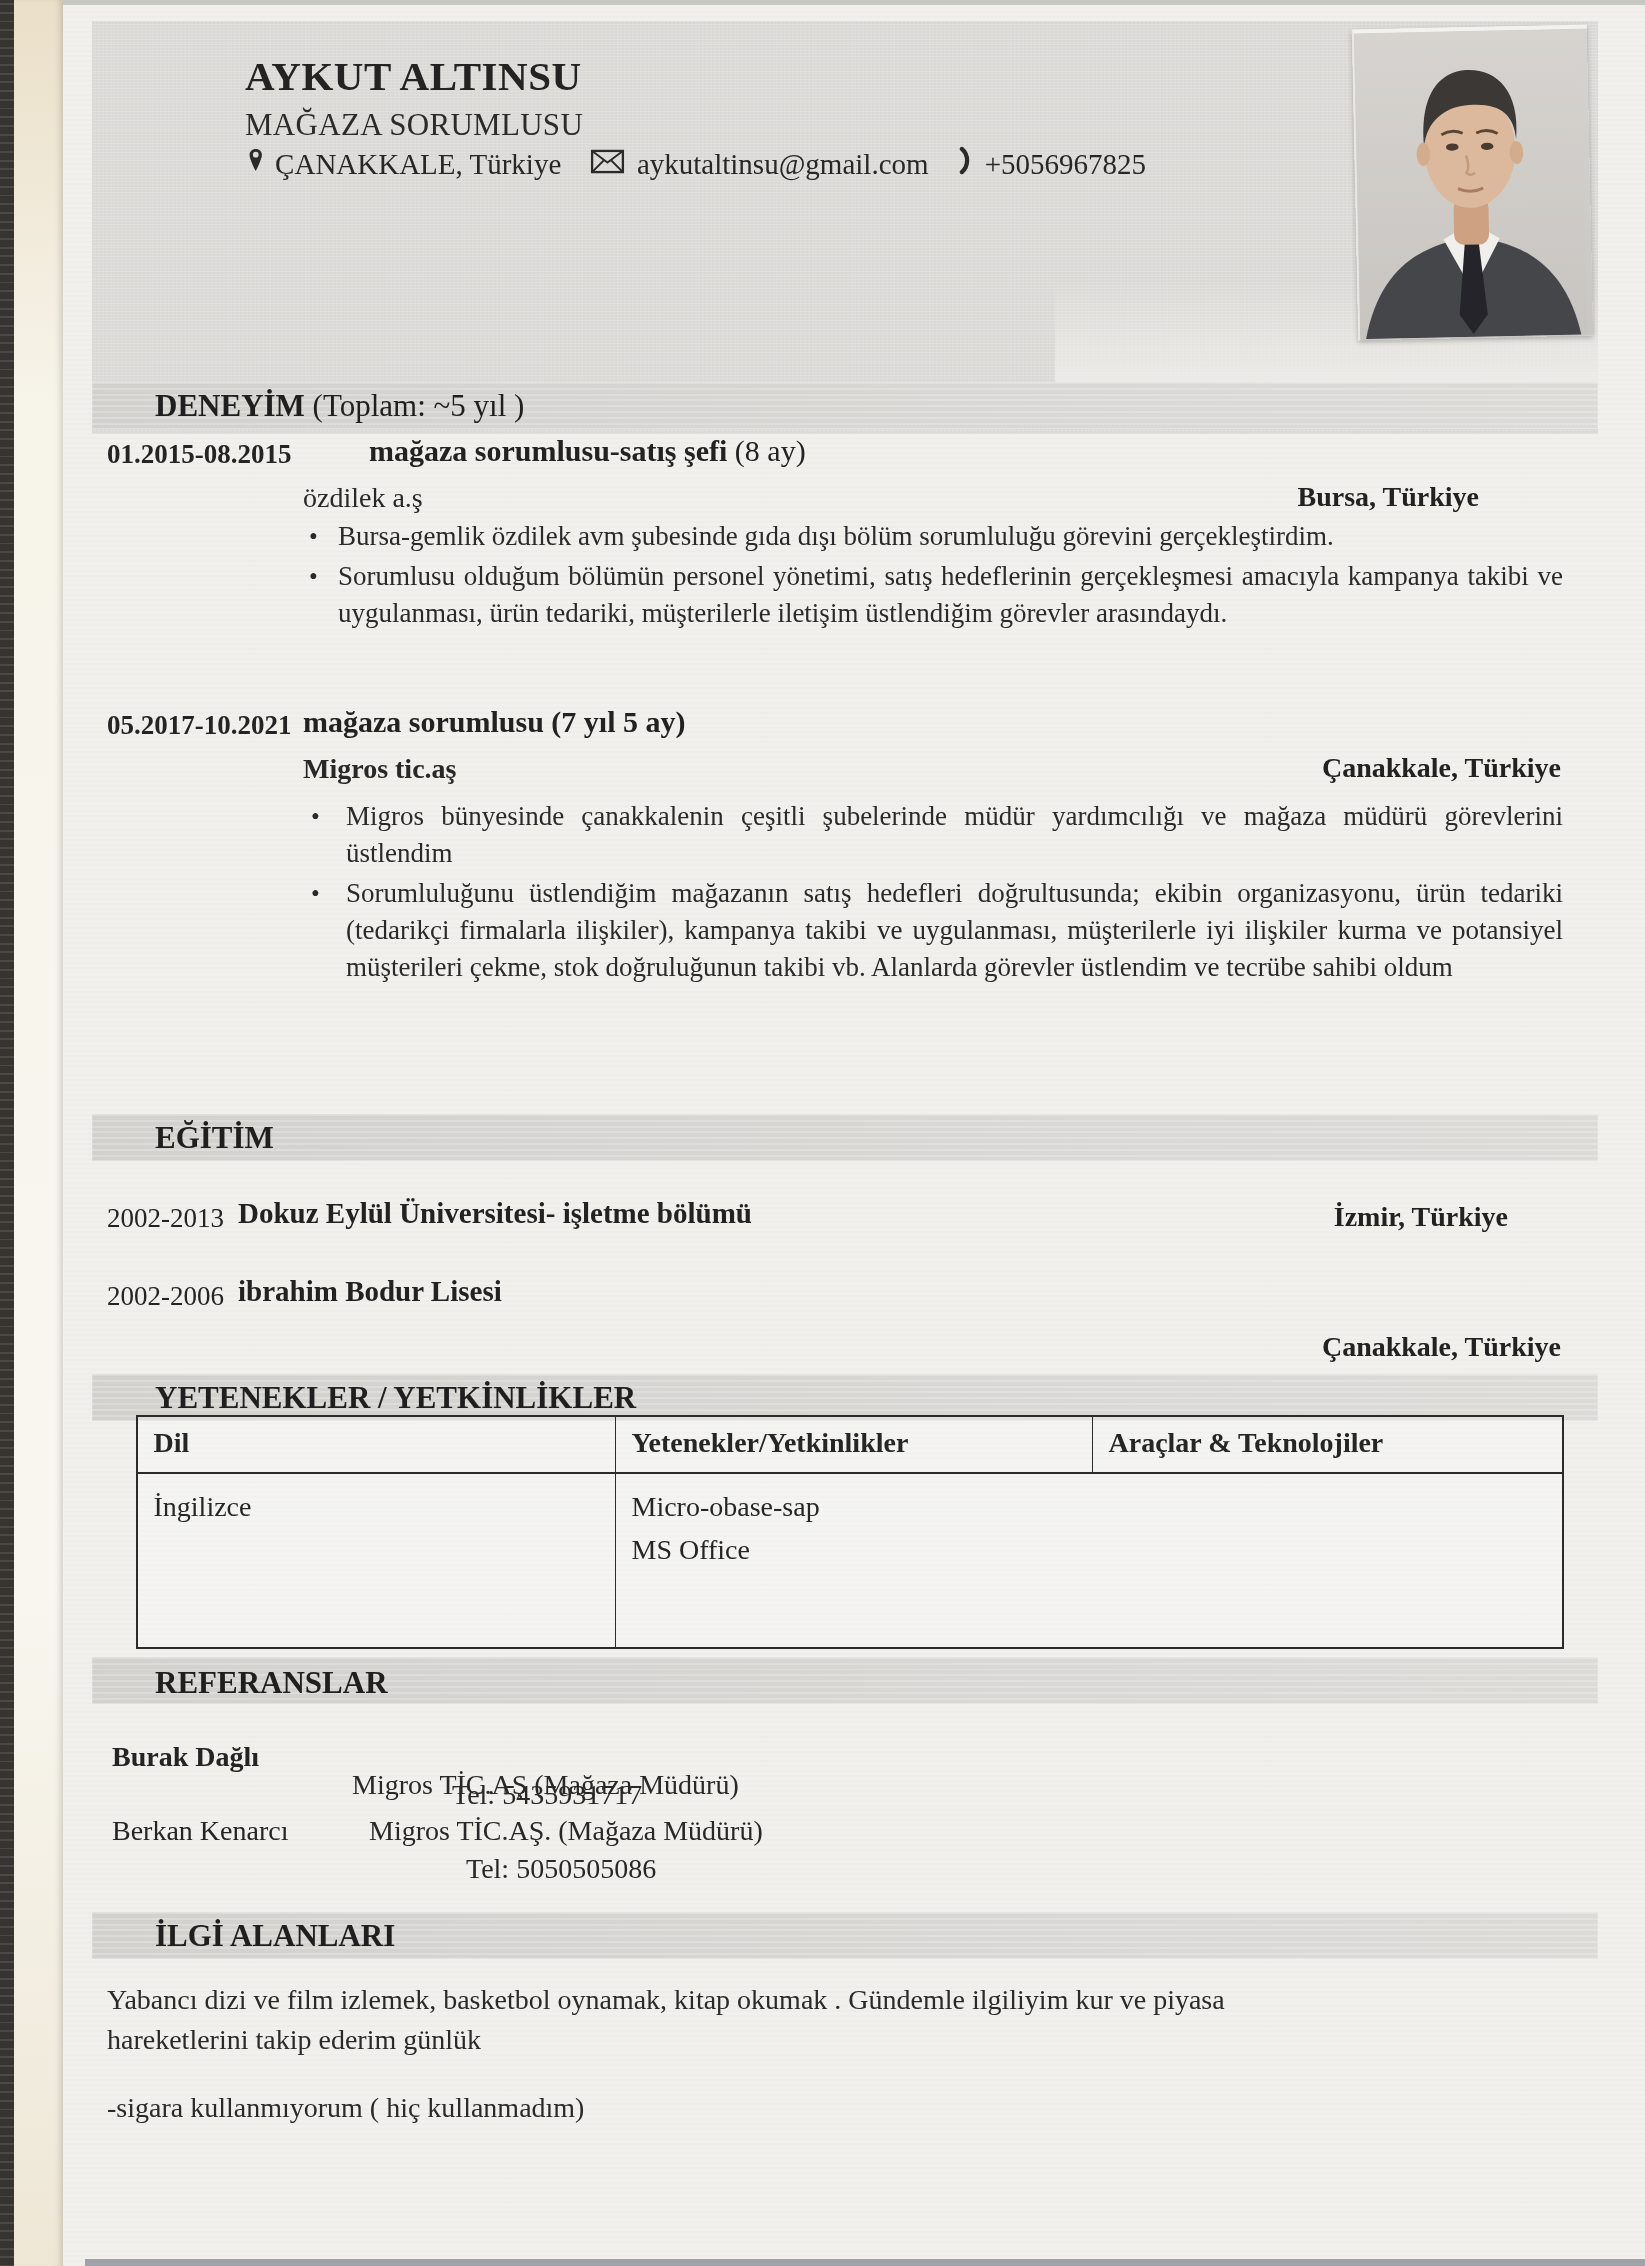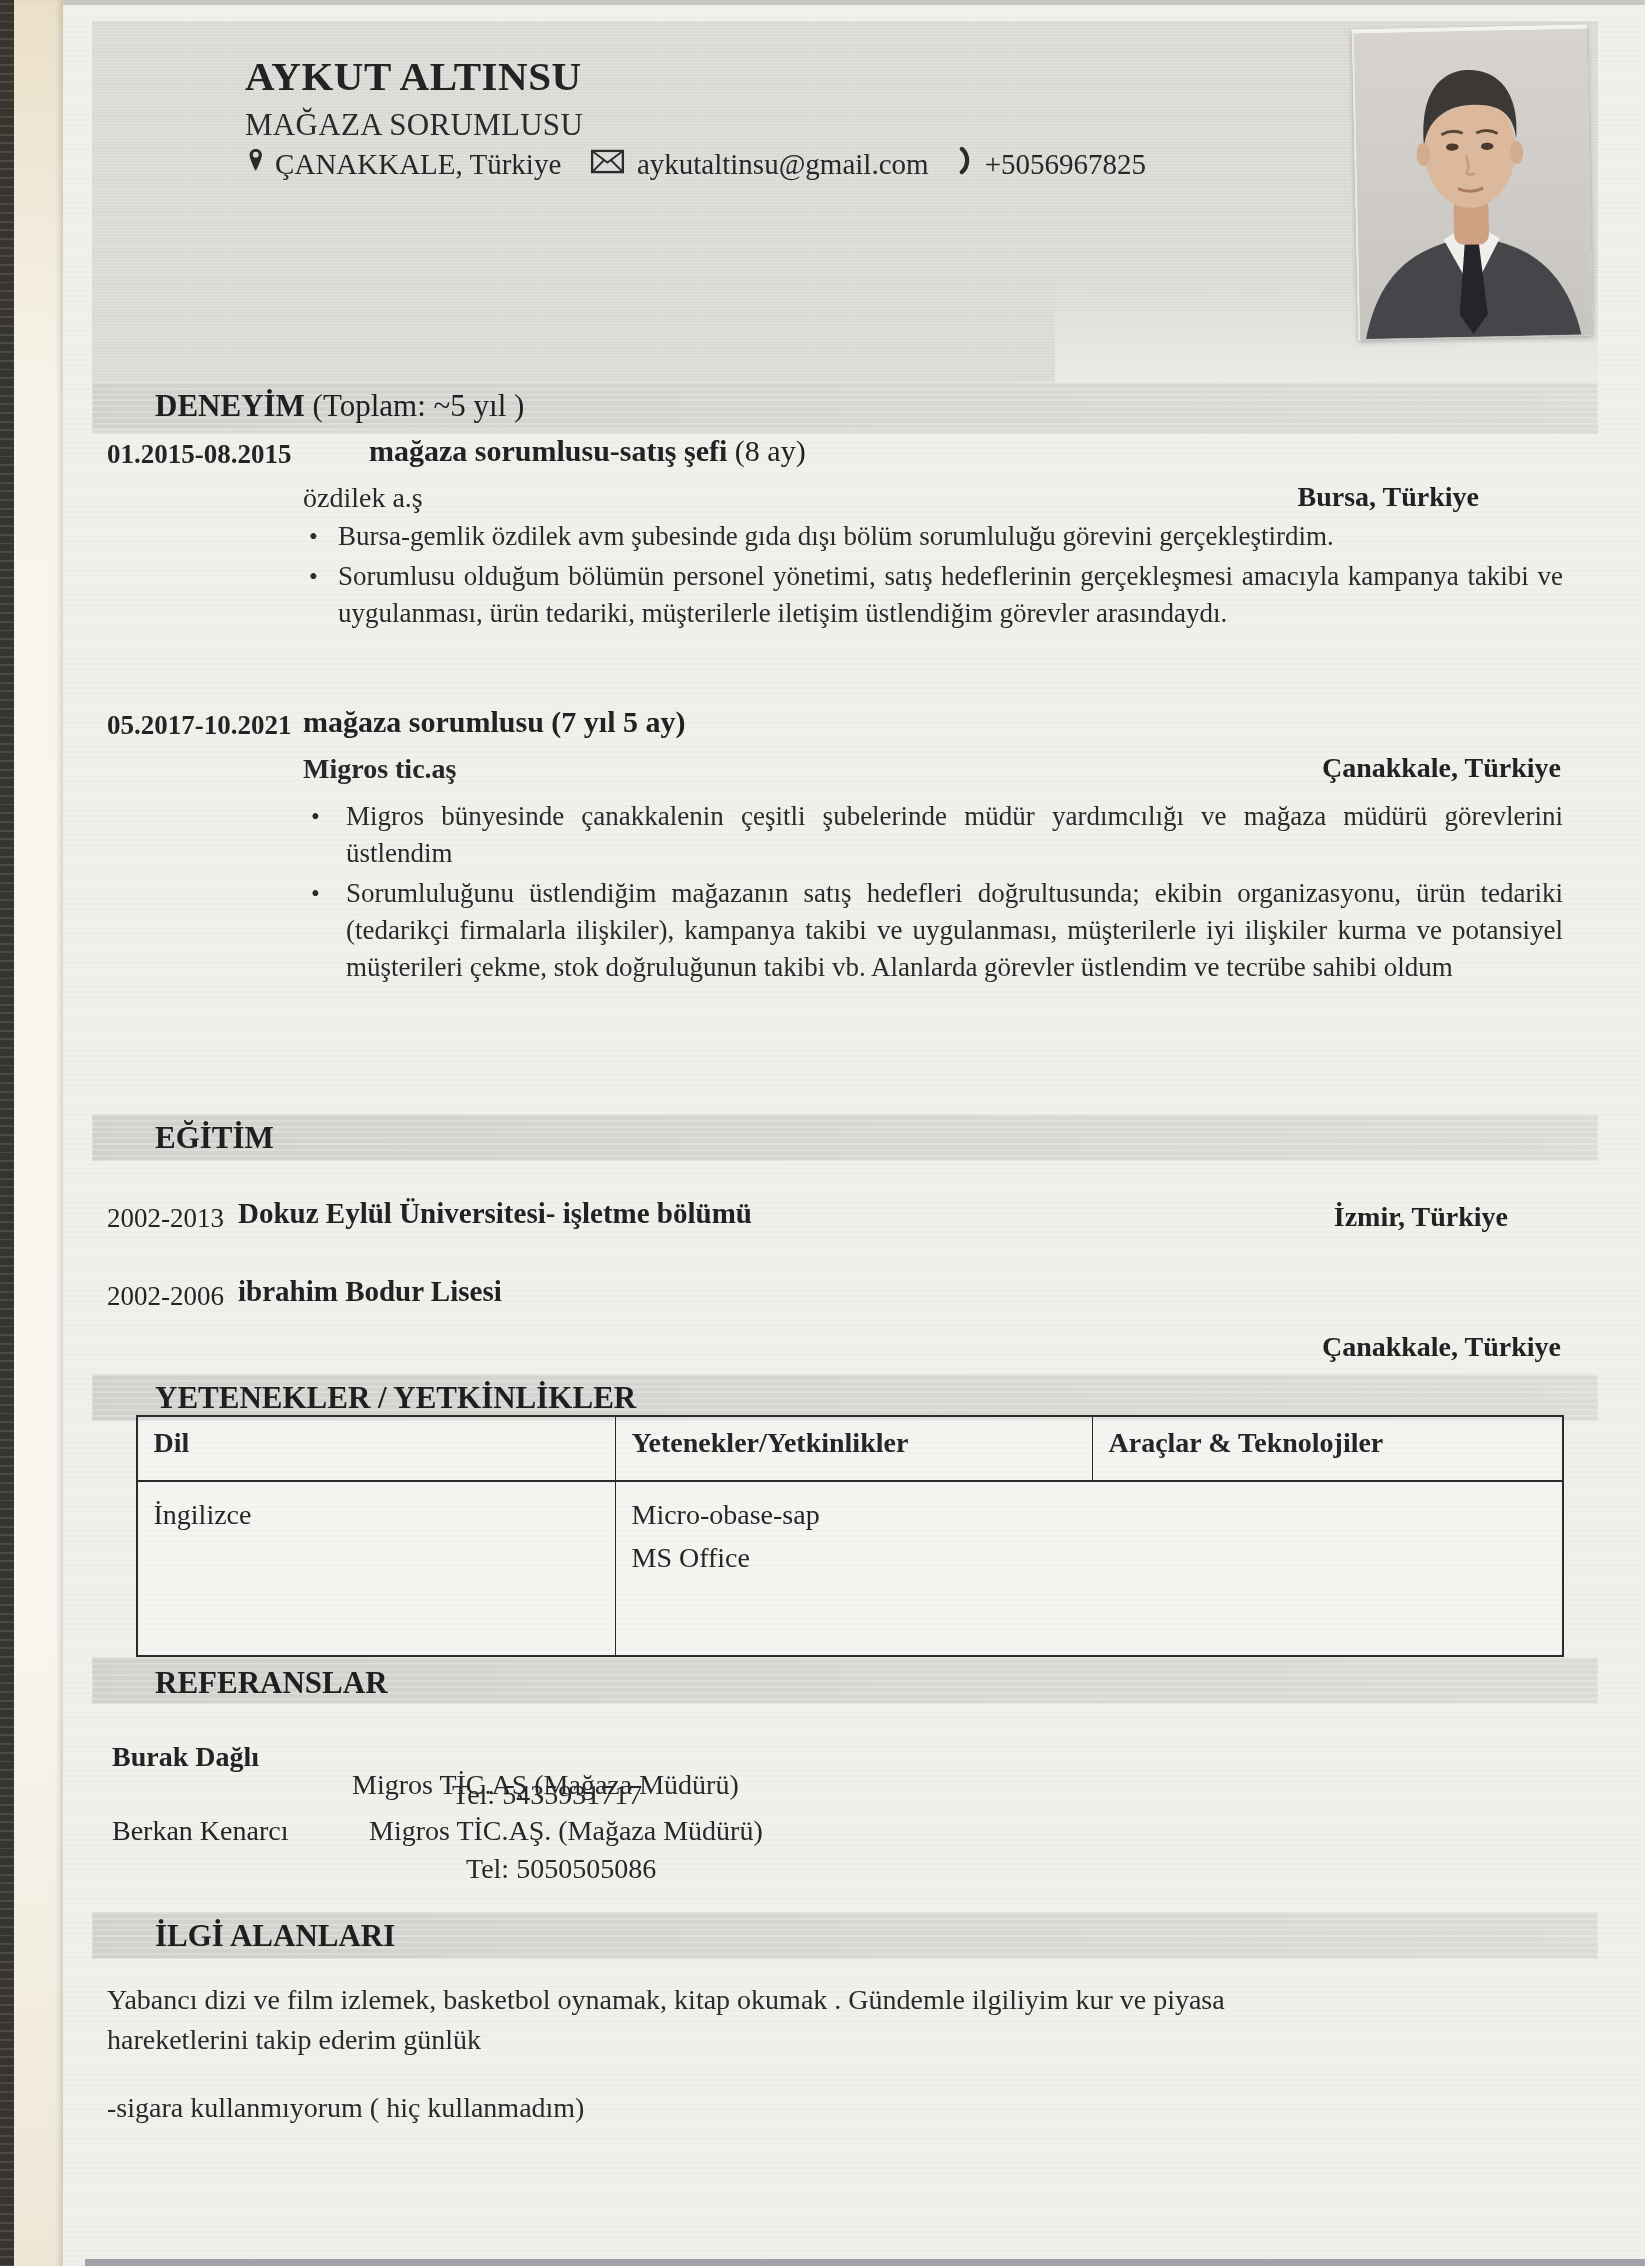--- a/index.html
+++ b/index.html
@@ -80,21 +80,21 @@
 
   .edu-school { position:absolute; left:238px; font-size:29px; font-weight:bold; color:#222; }
 
   
   .skills-table { position:absolute; left:136px; top:1415px; width:1428px;
     border:2.9px solid #2b2b2b; background:rgba(255,255,255,0.25); }
   .t-row { display:grid; grid-template-columns:477px 477px 468px; }
   .t-head { border-bottom:2.9px solid #2b2b2b; }
   .t-cell { padding:7.8px 15.5px; font-size:28px; }
   .t-cell + .t-cell { border-left:1.9px solid #2b2b2b; }
-  .t-head .t-cell { font-weight:bold; padding-top:9.7px; padding-bottom:21px; }
+  .t-head .t-cell { font-weight:bold; padding-top:9.7px; padding-bottom:13px; }
   .t-body .t-cell { height:173px; padding-top:11.6px; }
   .cell-line { line-height:43px; white-space:pre-wrap; }
 
   .ref-name { position:absolute; left:112px; font-size:28px; color:#242424; }
   .ref-name.bold { font-weight:bold; }
   .ref-co { position:absolute; font-size:28px; color:#282828; }
   .ref-tel { position:absolute; font-size:28px; color:#282828; }
 
   .interests { position:absolute; left:107px; top:1980px; width:1242px;
     font-size:28px; line-height:40px; color:#2a2a2a; }

